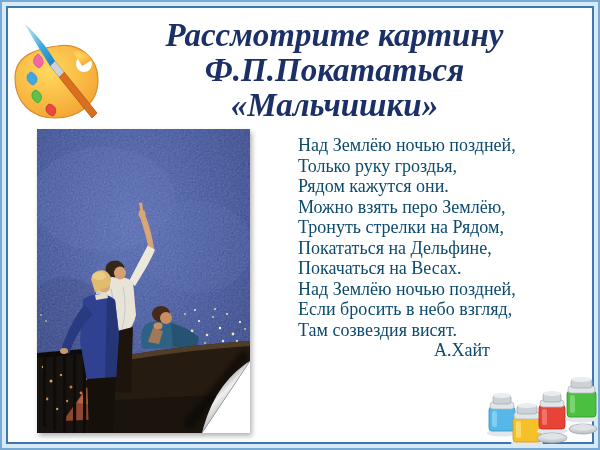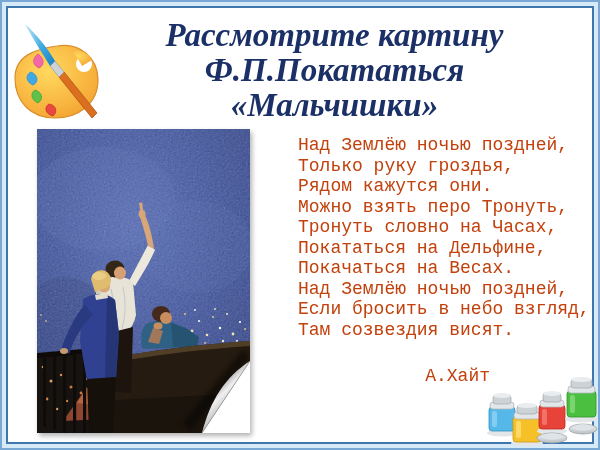--- a/index.html
+++ b/index.html
@@ -31,29 +31,27 @@
     position: absolute;
     left: 35px; top: 127px; width: 213px; height: 304px;
     box-shadow: 2px 3px 5px rgba(0,0,0,0.30);
   }
   .painting-frame svg { display: block; width: 100%; height: 100%; }
   .poem-block {
     position: absolute;
     left: 296px; top: 133px; width: 292px;
     font-size: 18px;
     line-height: 20.5px;
-    color: #c2410c;
-    font-family: Liberation Mono, monospace;
+    color: #0c4a6e;
   }
   .poem-line { white-space: nowrap; }
   .poem-attribution {
     text-align: right;
     padding-right: 100px;
     white-space: nowrap;
-    margin-top: 26px;
   }
   .jars-icon {
     position: absolute;
     left: 484px; top: 363px; width: 112px; height: 82px;
   }
 </style>
 </head>
 <body>
 
 <div class="slide">
@@ -227,22 +225,22 @@
         <path d="M213,232 L165,304 C173,272 188,248 213,232 Z" fill="url(#foldG)"></path>
         <line x1="213" y1="232" x2="165" y2="304" stroke="#9a9a9a" stroke-width="0.8"></line>
       </g>
     </svg>
   </div>
 
   <div class="poem-block">
     <div class="poem-line">Над Землёю ночью поздней,</div>
     <div class="poem-line">Только руку гроздья,</div>
     <div class="poem-line">Рядом кажутся они.</div>
-    <div class="poem-line">Можно взять перо Тронуть,</div>
-    <div class="poem-line">Тронуть словно на Часах,</div>
+    <div class="poem-line">Можно взять перо Землёю,</div>
+    <div class="poem-line">Тронуть стрелки на Рядом,</div>
     <div class="poem-line">Покататься на Дельфине,</div>
     <div class="poem-line">Покачаться на Весах.</div>
     <div class="poem-line">Над Землёю ночью поздней,</div>
     <div class="poem-line">Если бросить в небо взгляд,</div>
     <div class="poem-line">Там созвездия висят.</div>
     <div class="poem-attribution">А.Хайт</div>
   </div>
 
   <div class="jars-icon">
     <svg viewBox="0 0 112 82">

